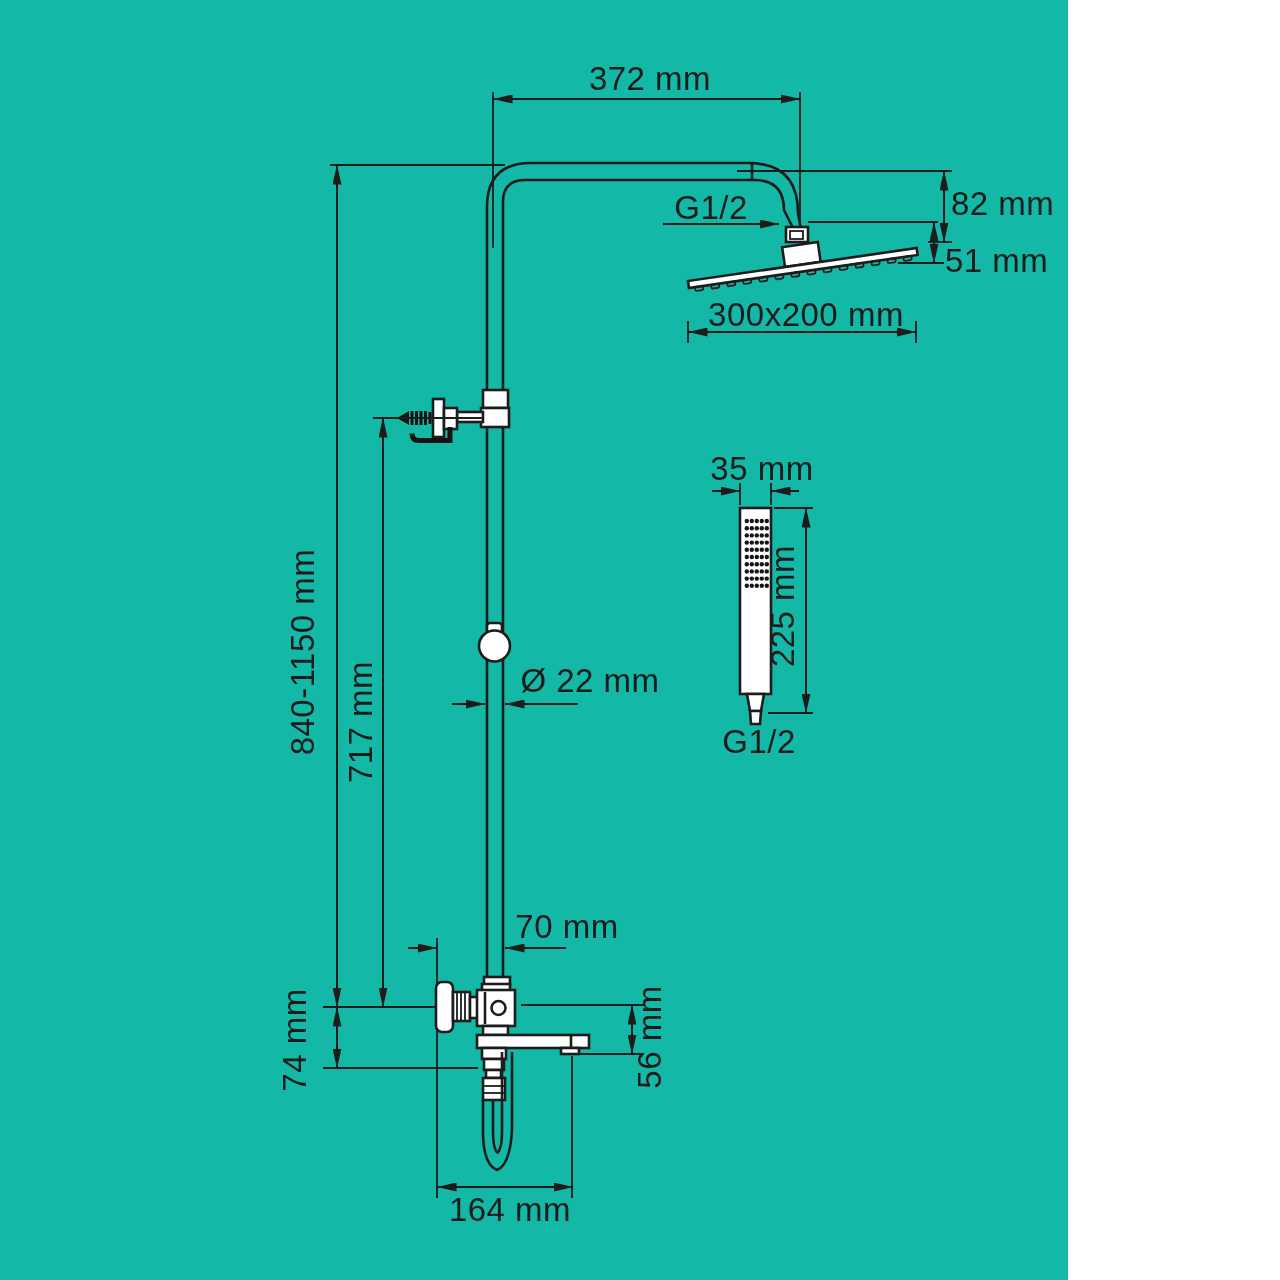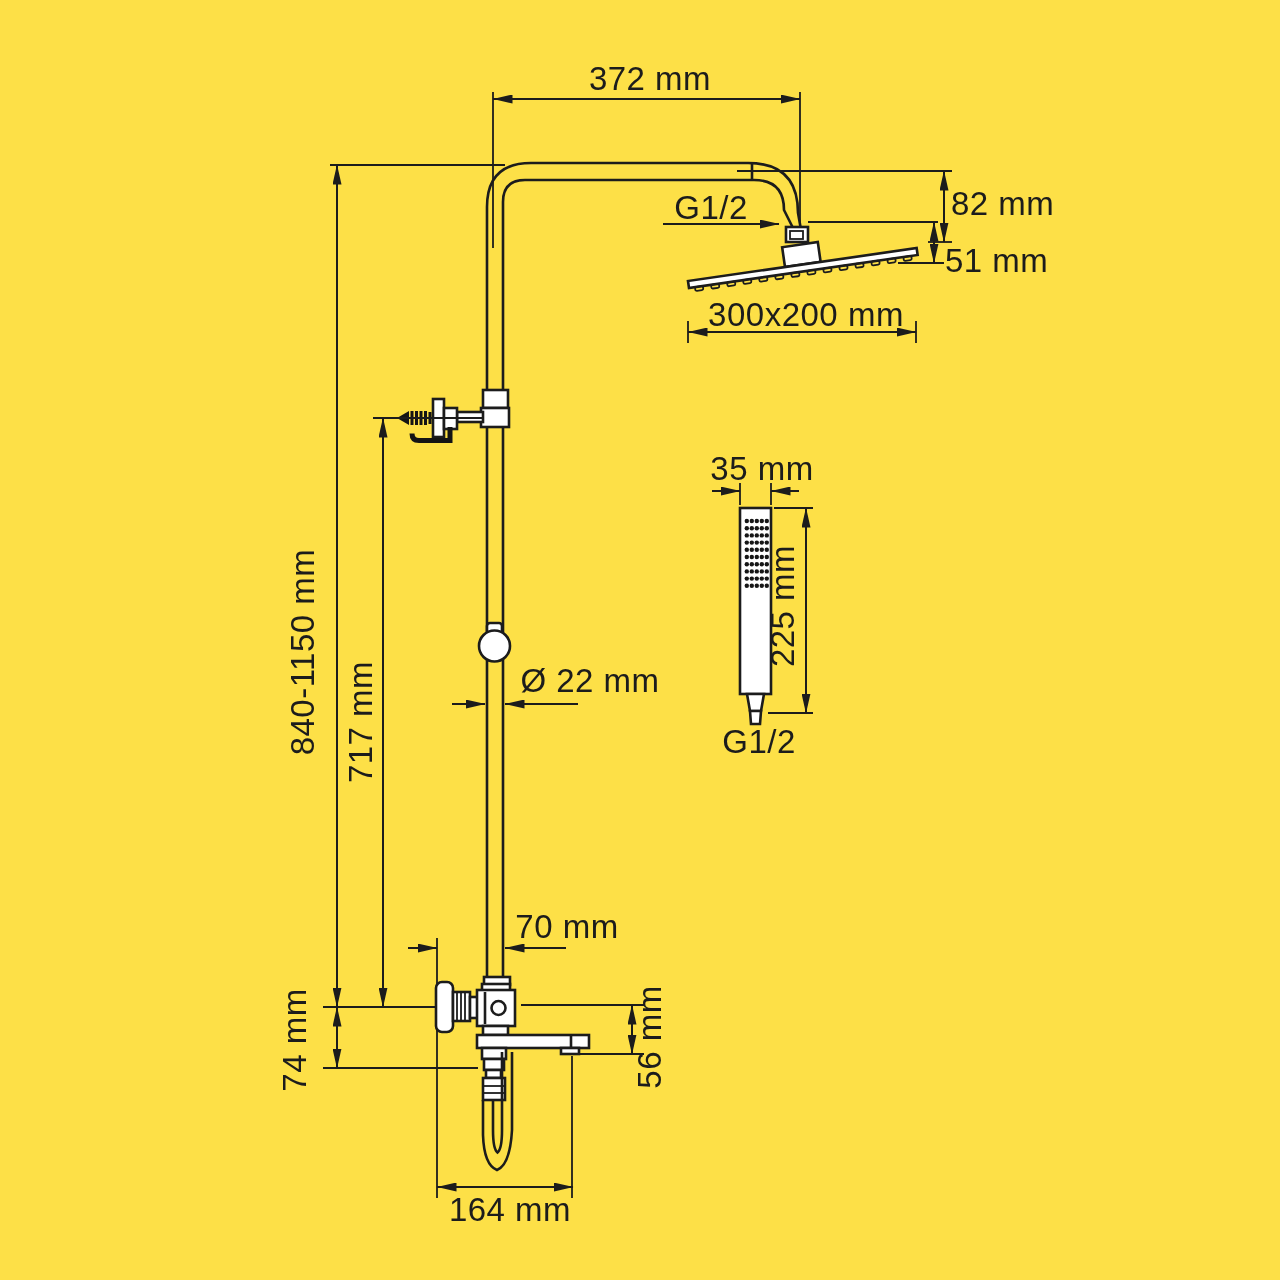--- a/index.html
+++ b/index.html
@@ -1,17 +1,17 @@
 <!DOCTYPE html>
 <html><head>
 <meta charset="utf-8">
 <style>
   html,body{margin:0;padding:0;background:#ffffff;}
   .canvas{
-    width:1280px;height:1280px;background:#fde047;position:relative;overflow:hidden;
+    width:1068px;height:1280px;background:#14b8a6;position:relative;overflow:hidden;
     font-family:"Liberation Sans", sans-serif;
   }
   svg{display:block;}
   
   .ln{stroke:#1c1c1c;stroke-width:2;fill:none;}
   .ext{stroke:#1c1c1c;stroke-width:1.8;fill:none;}
   
   .part{stroke:#1c1c1c;stroke-width:2.6;fill:#ffffff;}
   .partln{stroke:#1c1c1c;stroke-width:2.6;fill:none;}
   .thin{stroke:#1c1c1c;stroke-width:1.8;fill:none;}

